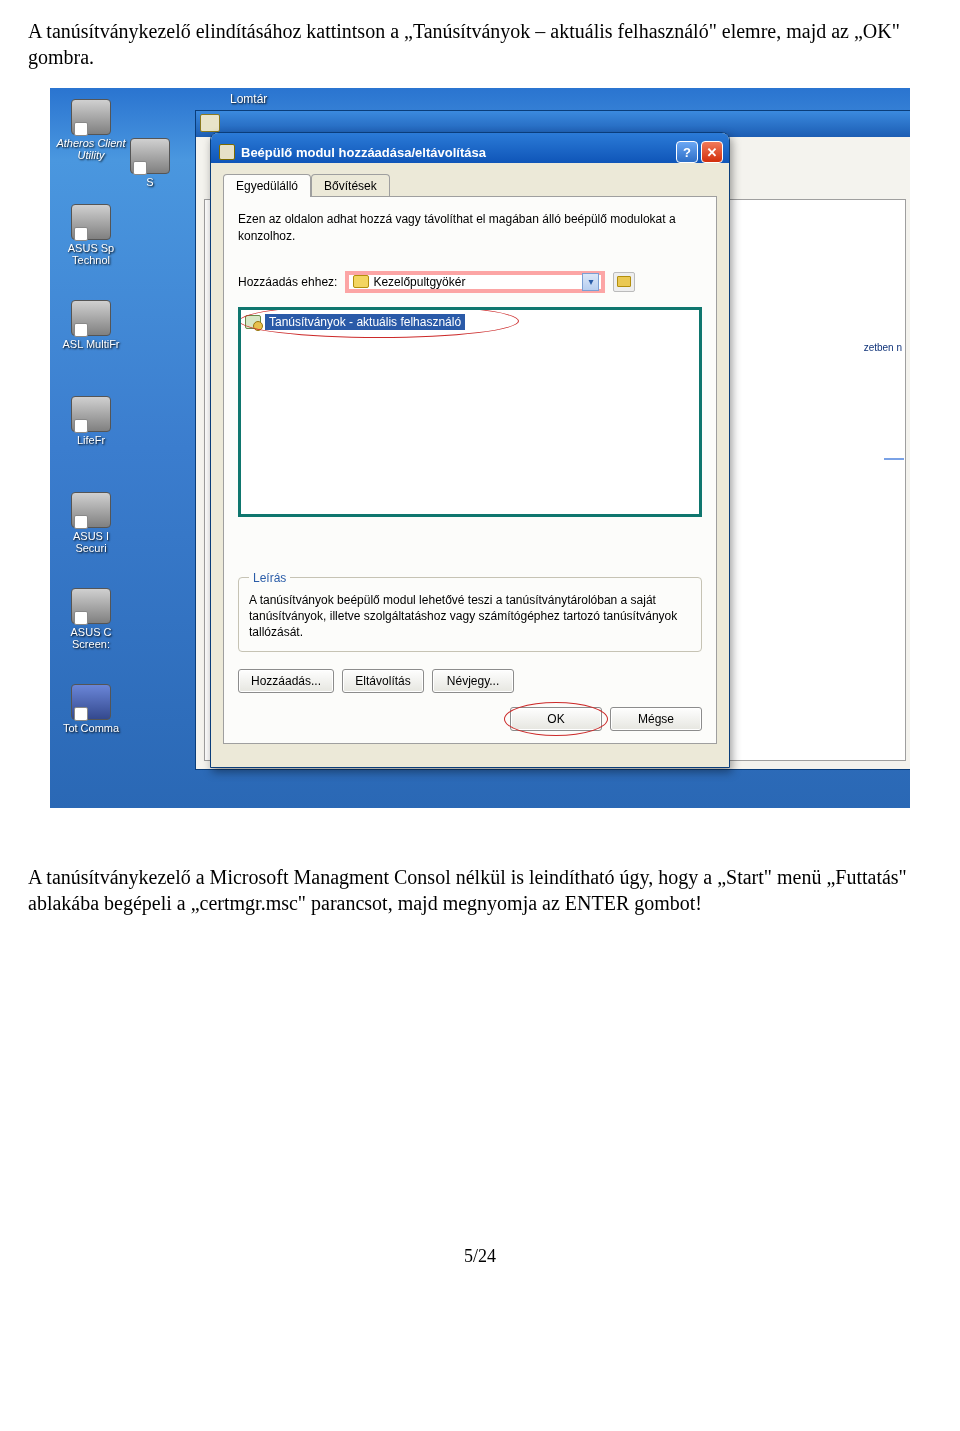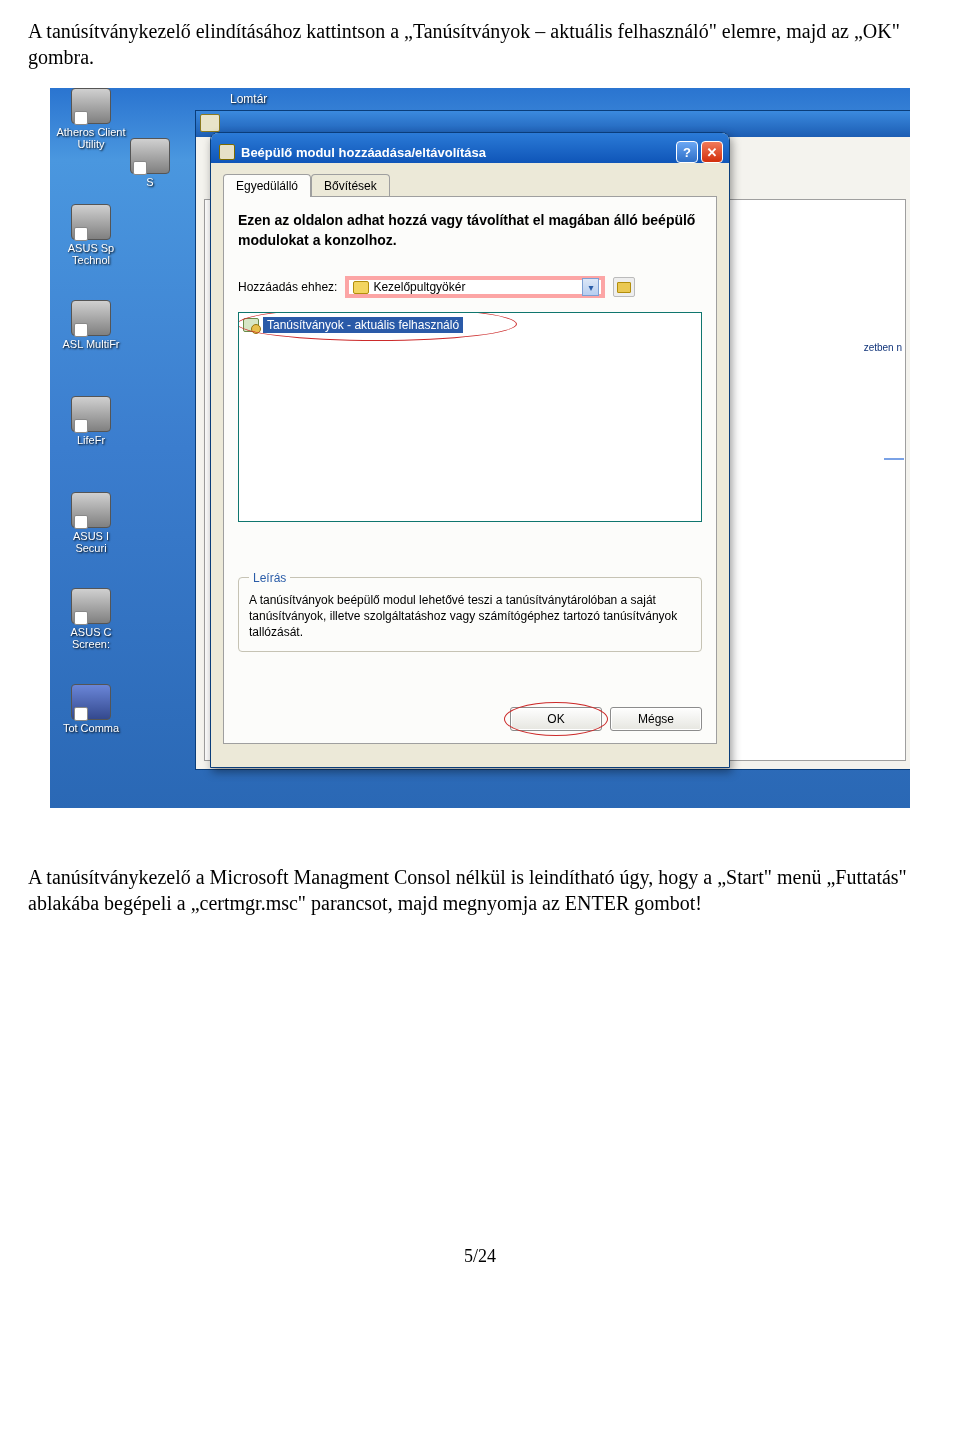--- a/index.html
+++ b/index.html
@@ -160,23 +160,22 @@
   .tab.active{background:#fcfcfa;z-index:2;}
   .tabpanel{
     margin: 0 12px 12px 12px;
     background:#fcfcfa;
     border:1px solid #9f9f9f;
     padding: 14px 14px 14px 14px;
     height: 548px;
     position:relative;
   }
   .infotext{
-    font-size:14px;
+    font-size:12px;
     line-height:1.4;
-    font-weight:bold;
   }
   .row-add{
     display:flex;align-items:center;
     margin-top: 26px;
     gap:8px;
   }
   .row-add label{font-size:12px;}
   .combo{
     flex:1;
     height:22px;
@@ -205,21 +204,21 @@
     width:22px;height:20px;
     background:#eee;border:1px solid #bbb;border-radius:2px;
     display:flex;align-items:center;justify-content:center;
   }
   .newfolder span{
     width:14px;height:11px;background:#eac852;border:1px solid #b28e0c;border-radius:1px;
   }
   .listbox{
     margin-top:14px;
     height:210px;
-    border:1px solid #0f766e;
+    border:3px solid #0f766e;
     background:#fff;
     position:relative;
     overflow:hidden;
     text-align:right;
   }
   .list-item{
     position:absolute;
     left:4px; top:3px;
     height:18px;
     display:flex;align-items:center;
@@ -299,21 +298,21 @@
 </style>
 </head>
 <body>
 
 <div class="doc-text">A tanúsítványkezelő elindításához kattintson a „Tanúsítványok – aktuális felhasználó" elemre, majd az „OK" gombra.</div>
 
 <div class="screenshot-wrap">
   <div class="screenshot">
 
     <div class="desktop">
-      <div class="desktop-icon" style="left:6px;top:0;"><span class="glyph"></span><span>Atheros Client Utility</span></div>
+      <div class="desktop-icon" style="left:6px;top:11px;font-style:italic;"><span class="glyph"></span><span>Atheros Client Utility</span></div>
       <div class="desktop-icon" style="left:80px;top:50px;width:40px"><span class="glyph"></span><span>S</span></div>
       <div class="desktop-icon" style="left:6px;top:116px;"><span class="glyph"></span><span>ASUS Sp Technol</span></div>
       <div class="desktop-icon" style="left:6px;top:212px;"><span class="glyph"></span><span>ASL MultiFr</span></div>
       <div class="desktop-icon" style="left:6px;top:308px;"><span class="glyph"></span><span>LifeFr</span></div>
       <div class="desktop-icon" style="left:6px;top:404px;"><span class="glyph"></span><span>ASUS I Securi</span></div>
       <div class="desktop-icon" style="left:6px;top:500px;"><span class="glyph"></span><span>ASUS C Screen:</span></div>
       <div class="desktop-icon" style="left:6px;top:596px;"><span class="glyph" style="background:linear-gradient(#6a86d8,#34498e)"></span><span>Tot Comma</span></div>
     </div>
     <div class="lomtar-lbl">Lomtár</div>
 
@@ -360,20 +359,25 @@
             <span class="sel">Tanúsítványok - aktuális felhasználó</span>
           </div>
           <div class="red-ellipse" style="left:-2px;top:-6px;width:280px;height:34px"></div>
         </div>
 
         <div class="desc-group">
           <span class="legend">Leírás</span>
           <span>A tanúsítványok beépülő modul lehetővé teszi a tanúsítványtárolóban a saját tanúsítványok, illetve szolgáltatáshoz vagy számítógéphez tartozó tanúsítványok tallózását.</span>
         </div>
 
+        <div class="btn-row">
+          <div class="xp-btn">Hozzáadás...</div>
+          <div class="xp-btn">Eltávolítás</div>
+          <div class="xp-btn">Névjegy...</div>
+        </div>
 
         <div class="bottom-btns">
           <div style="position:relative">
             <div class="xp-btn" style="min-width:92px">OK</div>
             <div class="red-ellipse" style="left:-6px;top:-5px;width:104px;height:34px"></div>
           </div>
           <div class="xp-btn" style="min-width:92px">Mégse</div>
         </div>
       </div>
     </div>

